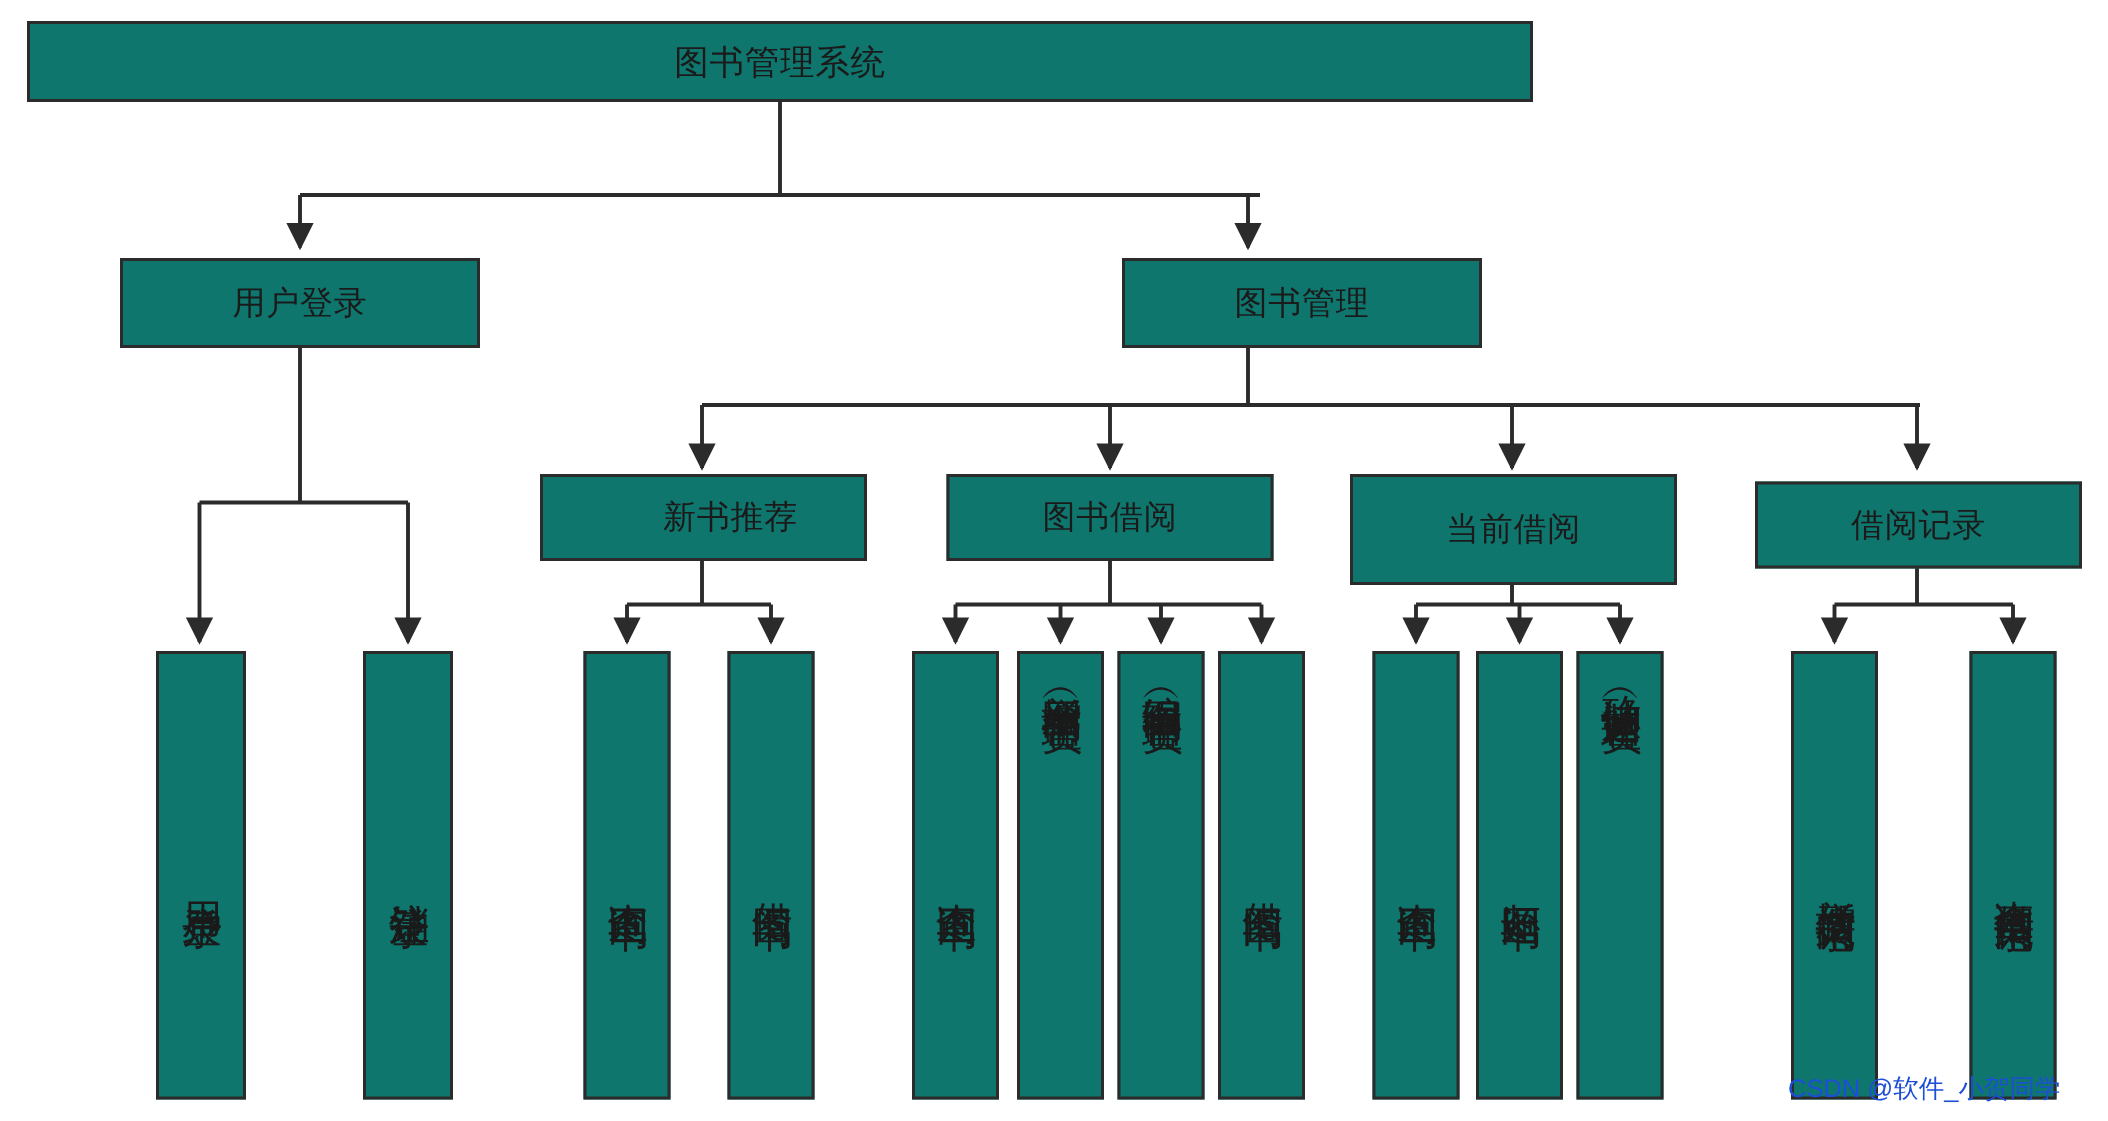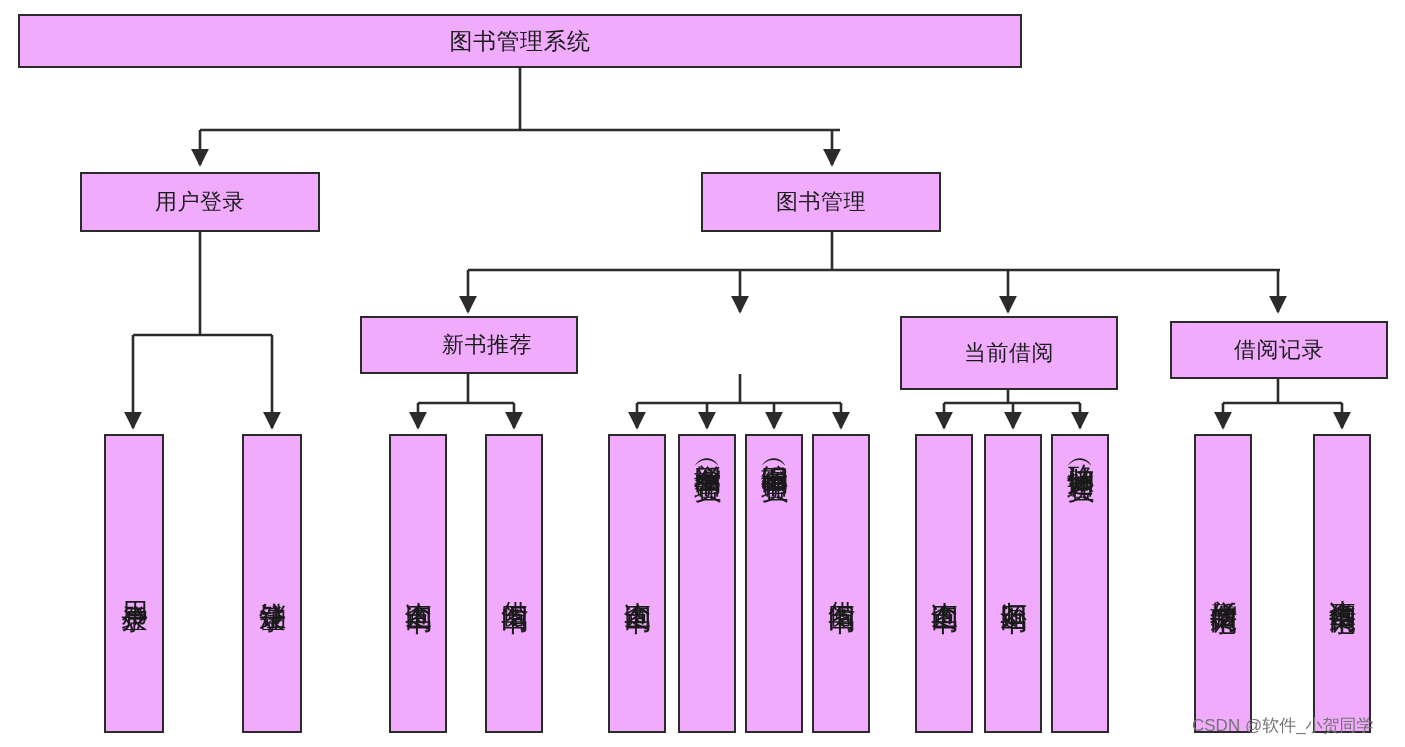--- a/index.html
+++ b/index.html
@@ -21,21 +21,21 @@
     position: absolute;
     left: 0;
     top: 0;
     width: 1405px;
     height: 747px;
   }
   .node {
     position: absolute;
     box-sizing: border-box;
     border: 2px solid #2b2b2b;
-    background: #f0abfc;
+    background: #0f766e;
     display: flex;
     align-items: center;
     justify-content: center;
     color: #1a1a1a;
     z-index: 2;
   }
   .node .label {
     display: block;
     text-align: center;
     line-height: 1.08;
@@ -65,21 +65,21 @@
   }
   .node.v.mid {
     align-items: center;
     padding-top: 0;
   }
   .watermark {
     position: absolute;
     left: 1192px;
     top: 714px;
     font-size: 17px;
-    color: #737373;
+    color: #1d4ed8;
     white-space: nowrap;
     z-index: 5;
     font-family: "Liberation Sans", "DejaVu Sans", sans-serif;
   }
 </style>
 </head>
 <body>
 
 <div id="canvas">
 
@@ -133,27 +133,30 @@
     </g>
   </svg>
 
   <div class="node h root" style="left:18px; top:14px; width:1004px; height:54px;">
     <span class="label">图书管理系统</span>
   </div>
 
   <div class="node h" style="left:80px; top:172px; width:240px; height:60px;">
     <span class="label">用户登录</span>
   </div>
-  <div class="node h" style="left:701px; top:172px; width:240px; height:60px;">
+  <div class="node h" style="left:748px; top:172px; width:240px; height:60px;">
     <span class="label">图书管理</span>
   </div>
 
   <div class="node h" style="left:360px; top:316px; width:218px; height:58px;padding-left:36px;">
     <span class="label">新书推荐</span>
   </div>
+  <div class="node h" style="left:631px; top:316px; width:218px; height:58px;">
+    <span class="label">图书借阅</span>
+  </div>
   <div class="node h" style="left:900px; top:316px; width:218px; height:74px;">
     <span class="label">当前借阅</span>
   </div>
   <div class="node h" style="left:1170px; top:321px; width:218px; height:58px;">
     <span class="label">借阅记录</span>
   </div>
 
   <div class="node v mid" style="left:104px; top:434px; width:60px; height:299px;">
     <span class="label">用户登录</span>
   </div>

